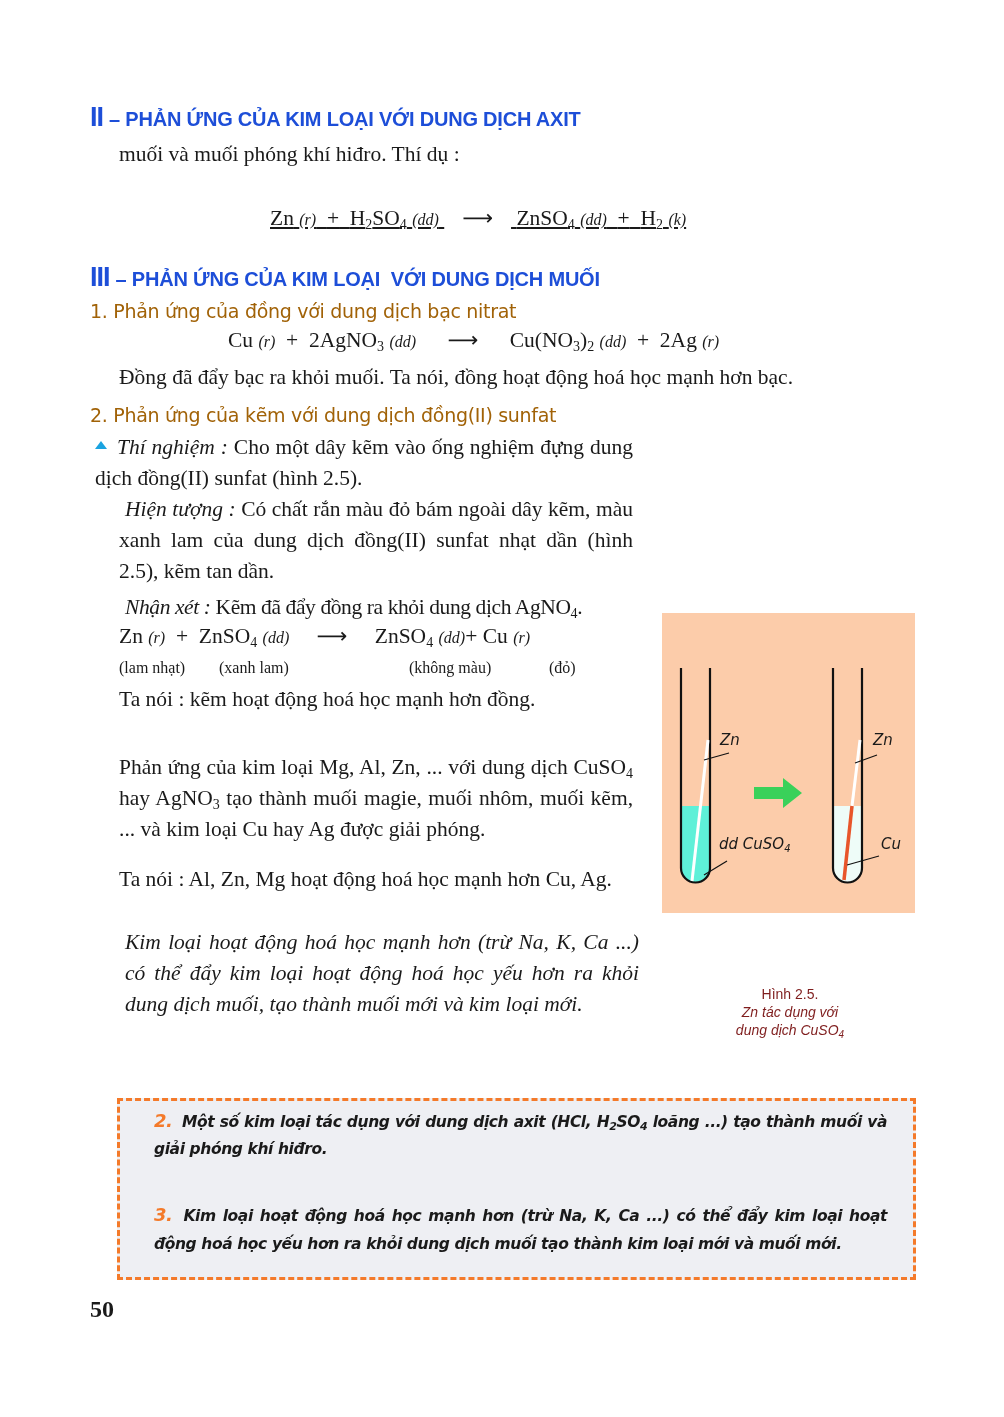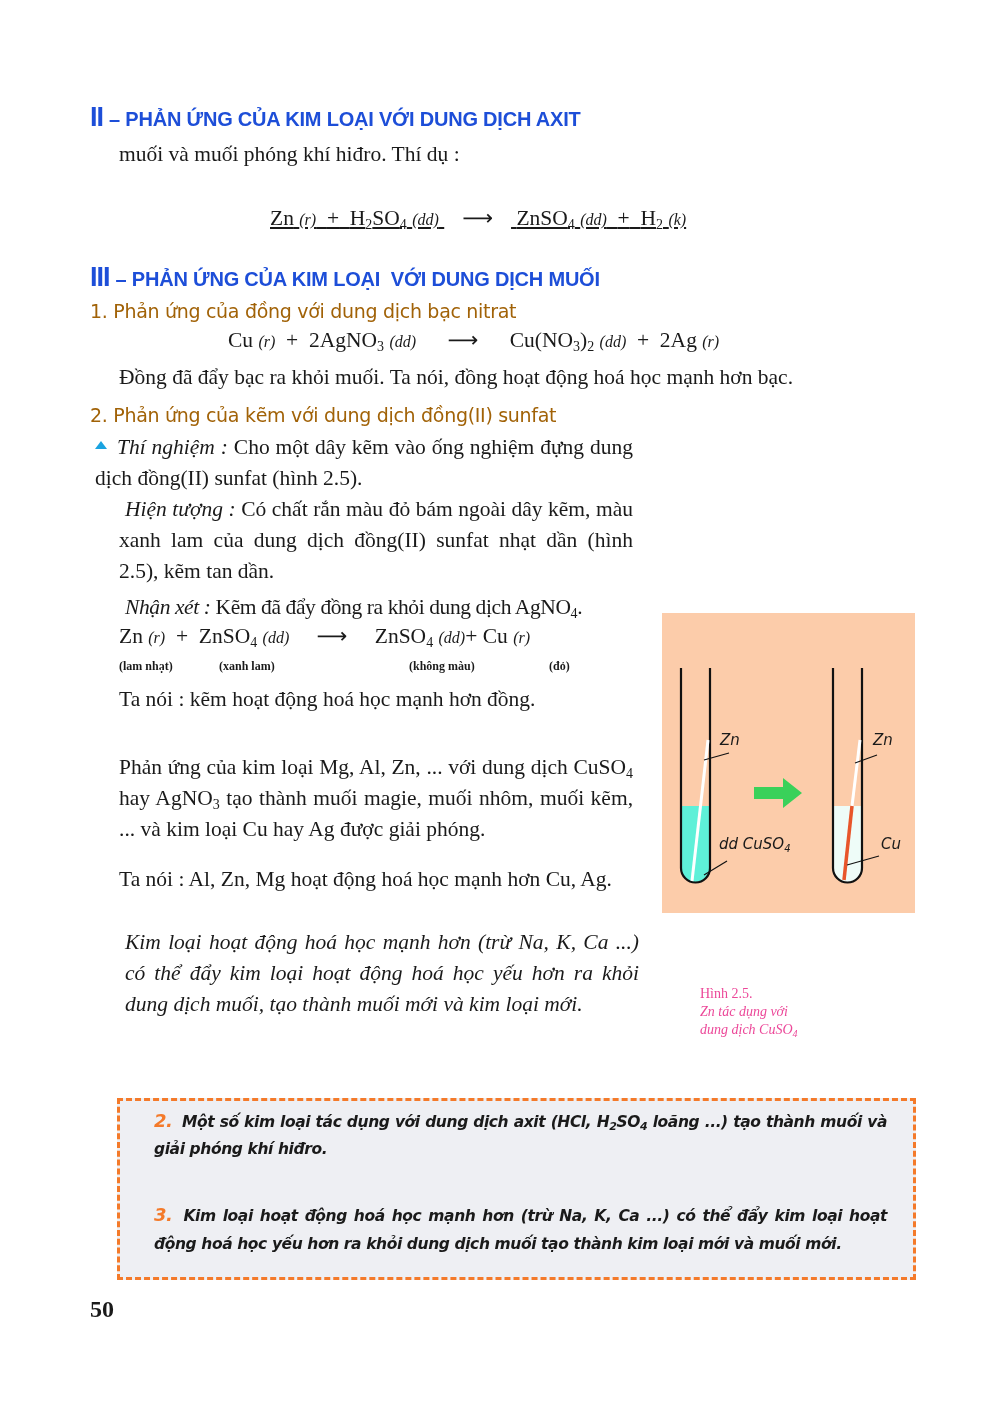--- a/index.html
+++ b/index.html
@@ -47,22 +47,22 @@
     margin-right: 4px; vertical-align: 5px;
   }
 
   .fig {
     position: absolute; left: 662px; top: 613px; width: 253px; height: 300px;
     background: #fcccaa;
   }
 
   .caption {
     position: absolute; left: 700px; top: 985px; width: 180px;
-    text-align: left;
-    font-family: Liberation Serif, serif; font-size: 14px; line-height: 18px; color: #ec4899;
+    text-align: center;
+    font-family: Liberation Sans, sans-serif; font-size: 14px; line-height: 18px; color: #7f1d1d;
   }
   .caption sub { font-size: 10px; vertical-align: -3px; line-height: 0; }
 
   .summary {
     position: absolute; left: 117px; top: 1098px; width: 799px; height: 182px;
     background: #eeeff3;
     border: 3px dashed #f47a2a;
     padding: 6px 26px 0 34px;
     font-family: "DejaVu Sans", sans-serif;
     font-weight: bold; font-style: italic;
@@ -149,21 +149,21 @@
   &nbsp;<span>+</span>&nbsp;
   <span>ZnSO</span><sub>4</sub>
   <i>(dd)</i>
   <span class="arrow" style="margin:0 22px;">⟶</span>
   <span>ZnSO</span><sub>4</sub>
   <i>(dd)</i><span>+</span>
   <span>Cu</span>
   <i>(r)</i>
 </div>
 
-<div class="abs" style="left:119px; top:659px; font-size:12px; width:480px; height:22px;font-weight:bold;">
+<div class="abs" style="left:119px; top:659px; font-size:16px; width:480px; height:22px;">
   <span class="abs" style="left:0;">(lam nhạt)</span>
   <span class="abs" style="left:100px;">(xanh lam)</span>
   <span class="abs" style="left:290px;">(không màu)</span>
   <span class="abs" style="left:430px;">(đỏ)</span>
 </div>
 
 <div class="abs p nowrap" style="left:119px; top:684px;">Ta nói : kẽm hoạt động hoá học mạnh hơn đồng.</div>
 
 <div class="abs p" style="left:119px; top:752px; width:514px;">
   <span>Phản ứng của kim loại Mg, Al, Zn, ... với dung dịch CuSO</span><sub>4</sub><span> hay AgNO</span><sub>3</sub><span> tạo thành muối magie, muối nhôm, muối kẽm, ... và kim loại Cu hay Ag được giải phóng.</span>

